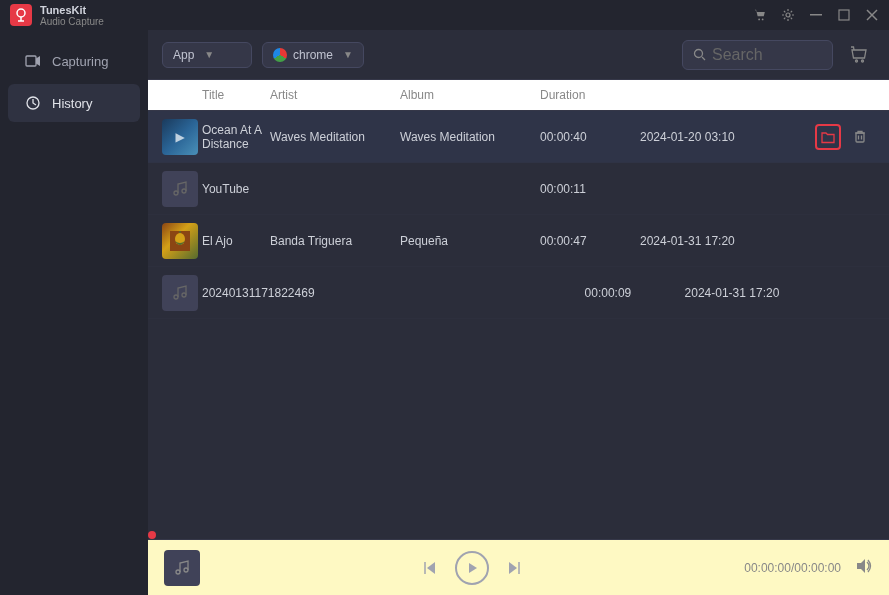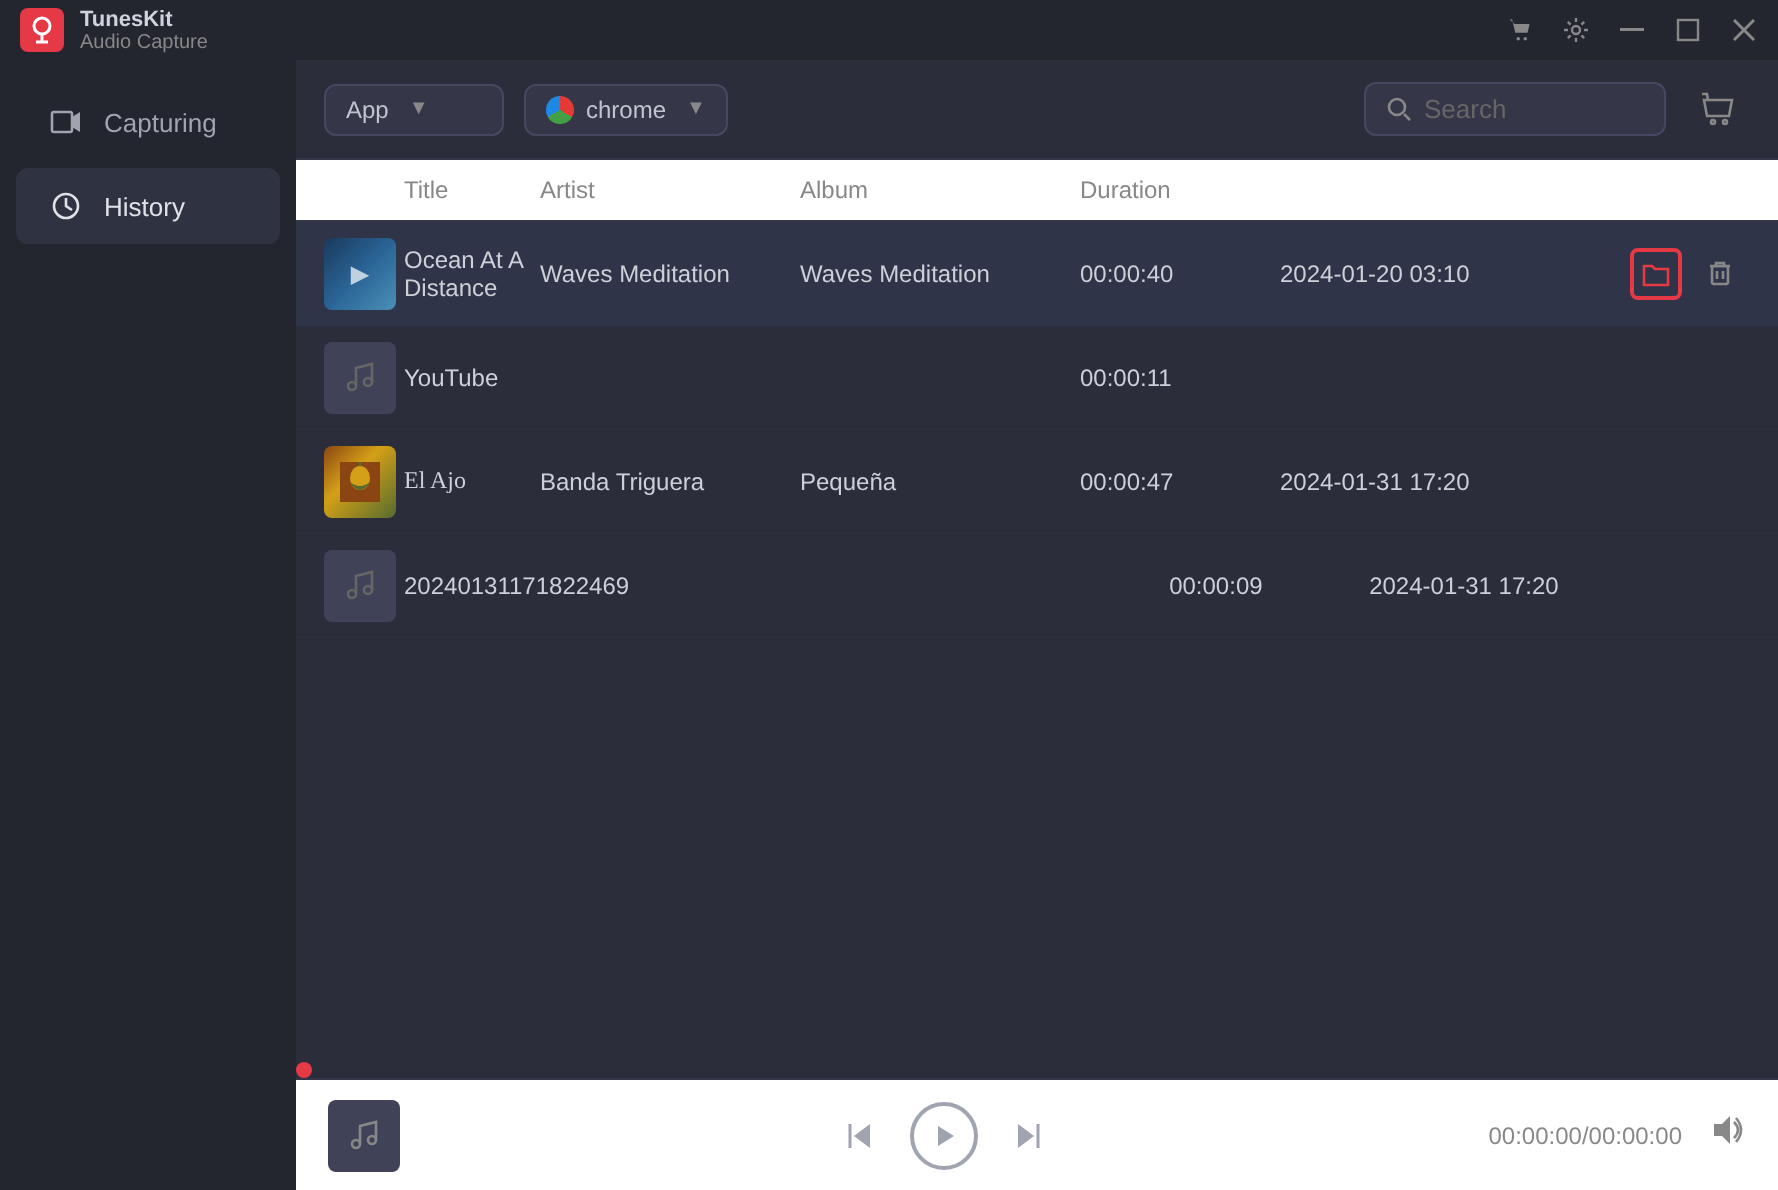--- a/index.html
+++ b/index.html
@@ -148,21 +148,21 @@
       padding: 5px 10px;
       gap: 6px;
       margin-left: auto;
       min-width: 145px;
     }
     .search-box input {
       background: transparent;
       border: none;
       outline: none;
       color: #c0c3d0;
-      font-size: 13px;
+      font-size: 16px;
       width: 110px;
     }
     .search-box input::placeholder { color: #666; }
     .toolbar-icon-btn {
       width: 32px;
       height: 32px;
       display: flex;
       align-items: center;
       justify-content: center;
       cursor: pointer;
@@ -263,21 +263,21 @@
       color: #e63946;
     }
     .row-action-btn.no-border {
       border: none;
       color: #888;
     }
 
     
     .player-bar {
       height: 56px;
-      background: #ffffff;
+      background: #fef9c3;
       border-top: 1px solid #353748;
       display: flex;
       align-items: center;
       padding: 0 16px;
       gap: 14px;
       flex-shrink: 0;
     }
     .player-thumb {
       width: 36px;
       height: 36px;
@@ -497,21 +497,21 @@
         <div>
           <div class="el-ajo-thumb">
             <svg width="20" height="20" viewBox="0 0 20 20">
               <rect width="20" height="20" fill="#8B4513"></rect>
               <ellipse cx="10" cy="8" rx="5" ry="6" fill="#d4a017"></ellipse>
               <path d="M5 10 Q10 14 15 10 Q10 18 5 10" fill="#556B2F"></path>
               <line x1="10" y1="2" x2="10" y2="0" stroke="#556B2F" stroke-width="1.5"></line>
             </svg>
           </div>
         </div>
-        <div style="font-size:12px;font-family:Liberation Serif, serif;">El Ajo</div>
+        <div style="font-size:12px;">El Ajo</div>
         <div style="font-size:12px;">Banda Triguera</div>
         <div style="font-size:12px;">Pequeña</div>
         <div style="font-size:12px;">00:00:47</div>
         <div style="font-size:12px;">2024-01-31 17:20</div>
         <div></div>
       </div>
 
       <div class="table-row">
         <div>
           <div class="track-thumb">

